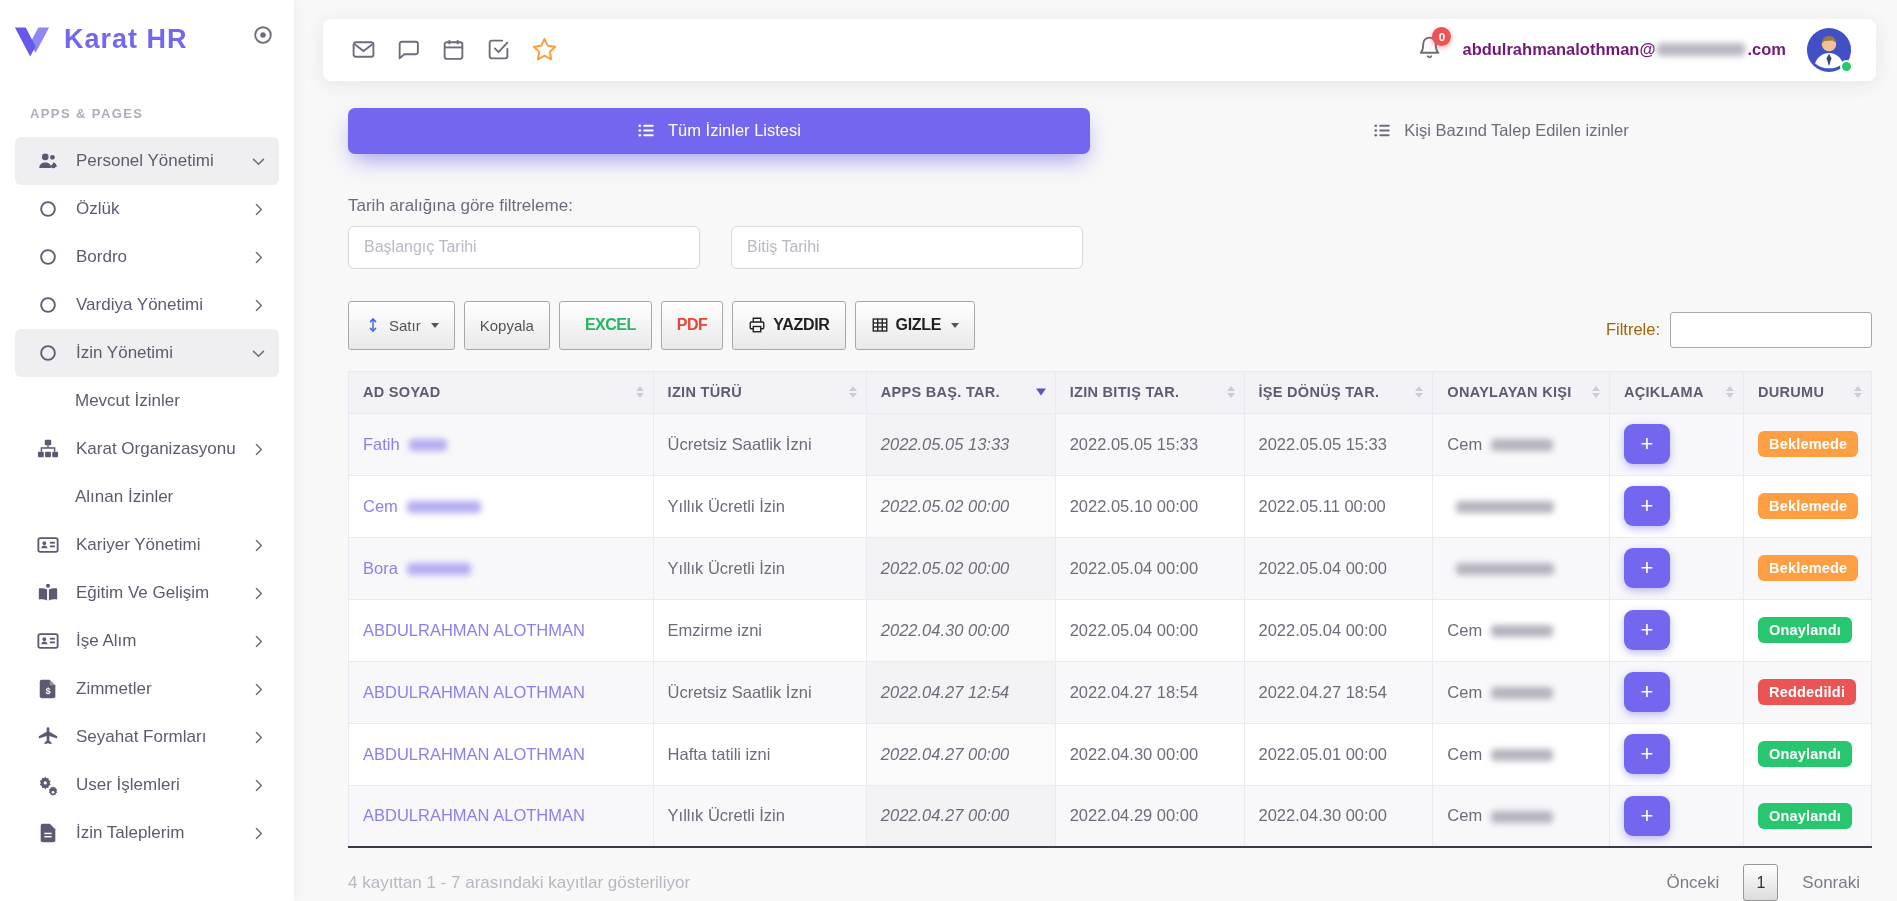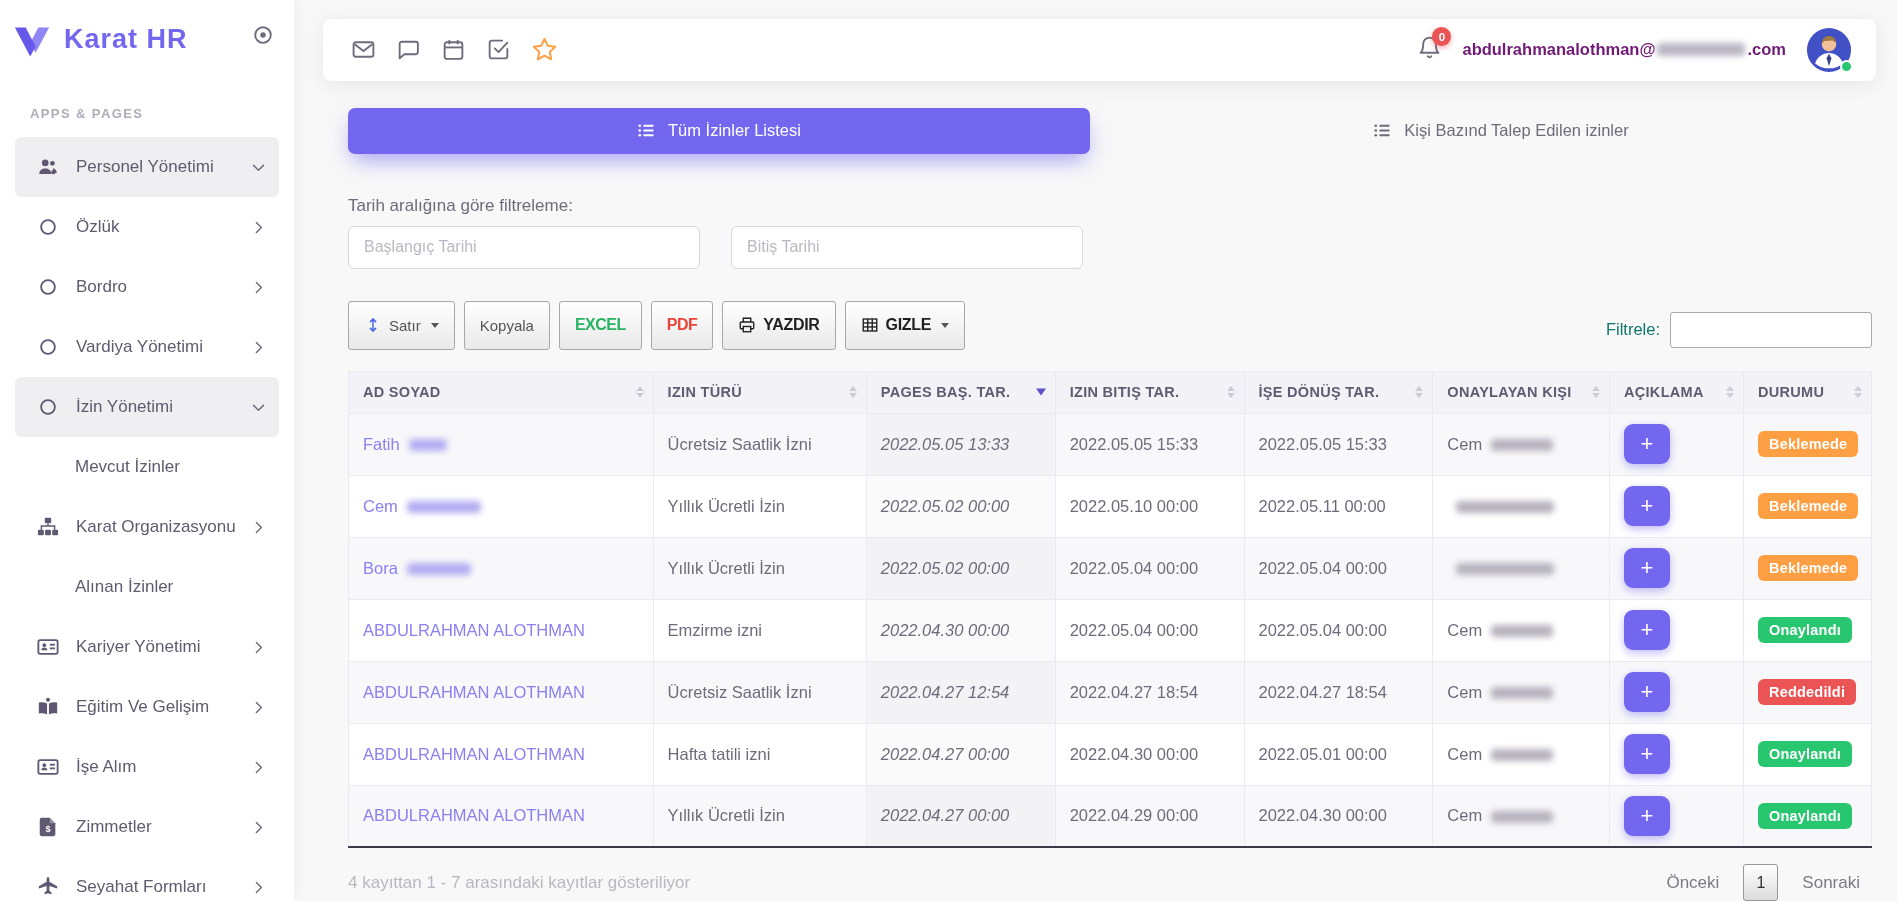--- a/index.html
+++ b/index.html
@@ -18,21 +18,21 @@
   }
   .logo-row { display:flex; padding:24px 20px 0 12px; }
   .logo-icon { width:40px; height:36px; display:inline-block; }
   .logo-icon svg { width:100%; height:100%; }
   .logo-text { font-size:27px; font-weight:700; color:var(--accent,#7367f0); letter-spacing:1px; margin-left:12px; flex:1; }
   .collapse-icon { width:22px; height:22px; color:#6e6b7b; cursor:pointer; }
   .collapse-icon svg { width:100%; height:100%; }
   .section-label { margin:46px 0 0 30px; font-size:13px; letter-spacing:1.4px; color:#aeacb8; font-weight:600; }
   .side-menu { list-style:none; margin-top:16px; padding:0 15px; }
   .side-item {
-    display:flex; align-items:center; height:60px; padding:0 12px 0 22px;
+    display:flex; align-items:center; height:48px; padding:0 12px 0 22px;
     color:#5e5873; cursor:pointer; border-radius:6px; position:relative;
   }
   .side-item.highlight { background:#efeef1; }
   .side-item .side-icon { width:22px; height:22px; margin-right:17px; color:#5e5873; flex:none; }
   .side-item .side-icon svg { width:100%; height:100%; }
   .side-item.sub { padding-left:60px; }
   .side-label { flex:1; font-size:17px; white-space:nowrap; color:#5f5b6e; }
   .side-chevron { width:17px; height:17px; color:#6e6b7b; flex:none; }
   .side-chevron svg { width:100%; height:100%; }
   
@@ -86,29 +86,29 @@
   .btn-group { display:flex; gap:9px; }
   .dt-btn {
     display:inline-flex; align-items:center; gap:7px; height:49px; padding:0 15px;
     border:1px solid #a8a8a8; border-radius:3px; cursor:pointer;
     background:linear-gradient(to bottom,#ffffff 0%,#e9e9e9 100%);
     font-size:15px; color:#555; font-family:inherit;
   }
   .dt-btn .btn-ic { width:18px; height:18px; display:inline-block; color:#222; }
   .dt-btn .btn-ic svg { width:100%; height:100%; }
   .dt-btn .btn-ic.updown { color:#4a63e7; }
-  .dt-btn.excel span { color:var(--excel-green,#28b463); font-weight:700; font-size:16px; letter-spacing:-0.5px; }
+  .dt-btn.excel span { color:var(--excel-green,#28b463); font-weight:700; font-size:16px; letter-spacing:-0.5px;margin-left:10px; }
   .dt-btn.pdf span { color:var(--pdf-red,#e8443a); font-weight:700; font-size:16px; letter-spacing:-0.5px; }
   .dt-btn.dark span { color:#1f1f1f; font-weight:700; font-size:16px; letter-spacing:-0.3px; }
   .caret {
     width:0; height:0; border-left:4px solid transparent; border-right:4px solid transparent;
     border-top:5px solid #555; display:inline-block; margin-left:3px;
   }
   .search-group { display:flex; align-items:center; gap:10px; margin-bottom:2px; }
-  .search-label { font-size:16.5px; color:#0f766e; }
+  .search-label { font-size:16.5px; color:#a16207; }
   .search-input {
     width:202px; height:36px; border:1px solid #aaa; border-radius:3px; background:#fff;
     padding:0 8px; font-size:15px; color:#444; outline:none; font-family:inherit;
   }
   
   .izin-table { margin-top:21px; width:100%; border-collapse:collapse; table-layout:fixed; background:#fff;
     border-bottom:2px solid #3c3a47; }
   .izin-table thead th {
     background:#f3f2f7; height:42px; text-align:left; padding:0 26px 0 14px;
     font-size:14.5px; font-weight:700; letter-spacing:.3px; color:#5f5b70;
@@ -472,21 +472,21 @@
               </span>
   </th>
             <th>
     <span class="th-label">IZIN TÜRÜ</span>
     <span class="sort-wrap">
                 <span class="arr-up"></span>
                 <span class="arr-down"></span>
               </span>
   </th>
             <th>
-    <span class="th-label">PAGES BAŞ. TAR.</span>
+    <span class="th-label">APPS BAŞ. TAR.</span>
     <span class="sort-wrap">
                 <span class="arr-solid-down"></span>
               </span>
   </th>
             <th>
     <span class="th-label">IZIN BITIŞ TAR.</span>
     <span class="sort-wrap">
                 <span class="arr-up"></span>
                 <span class="arr-down"></span>
               </span>

